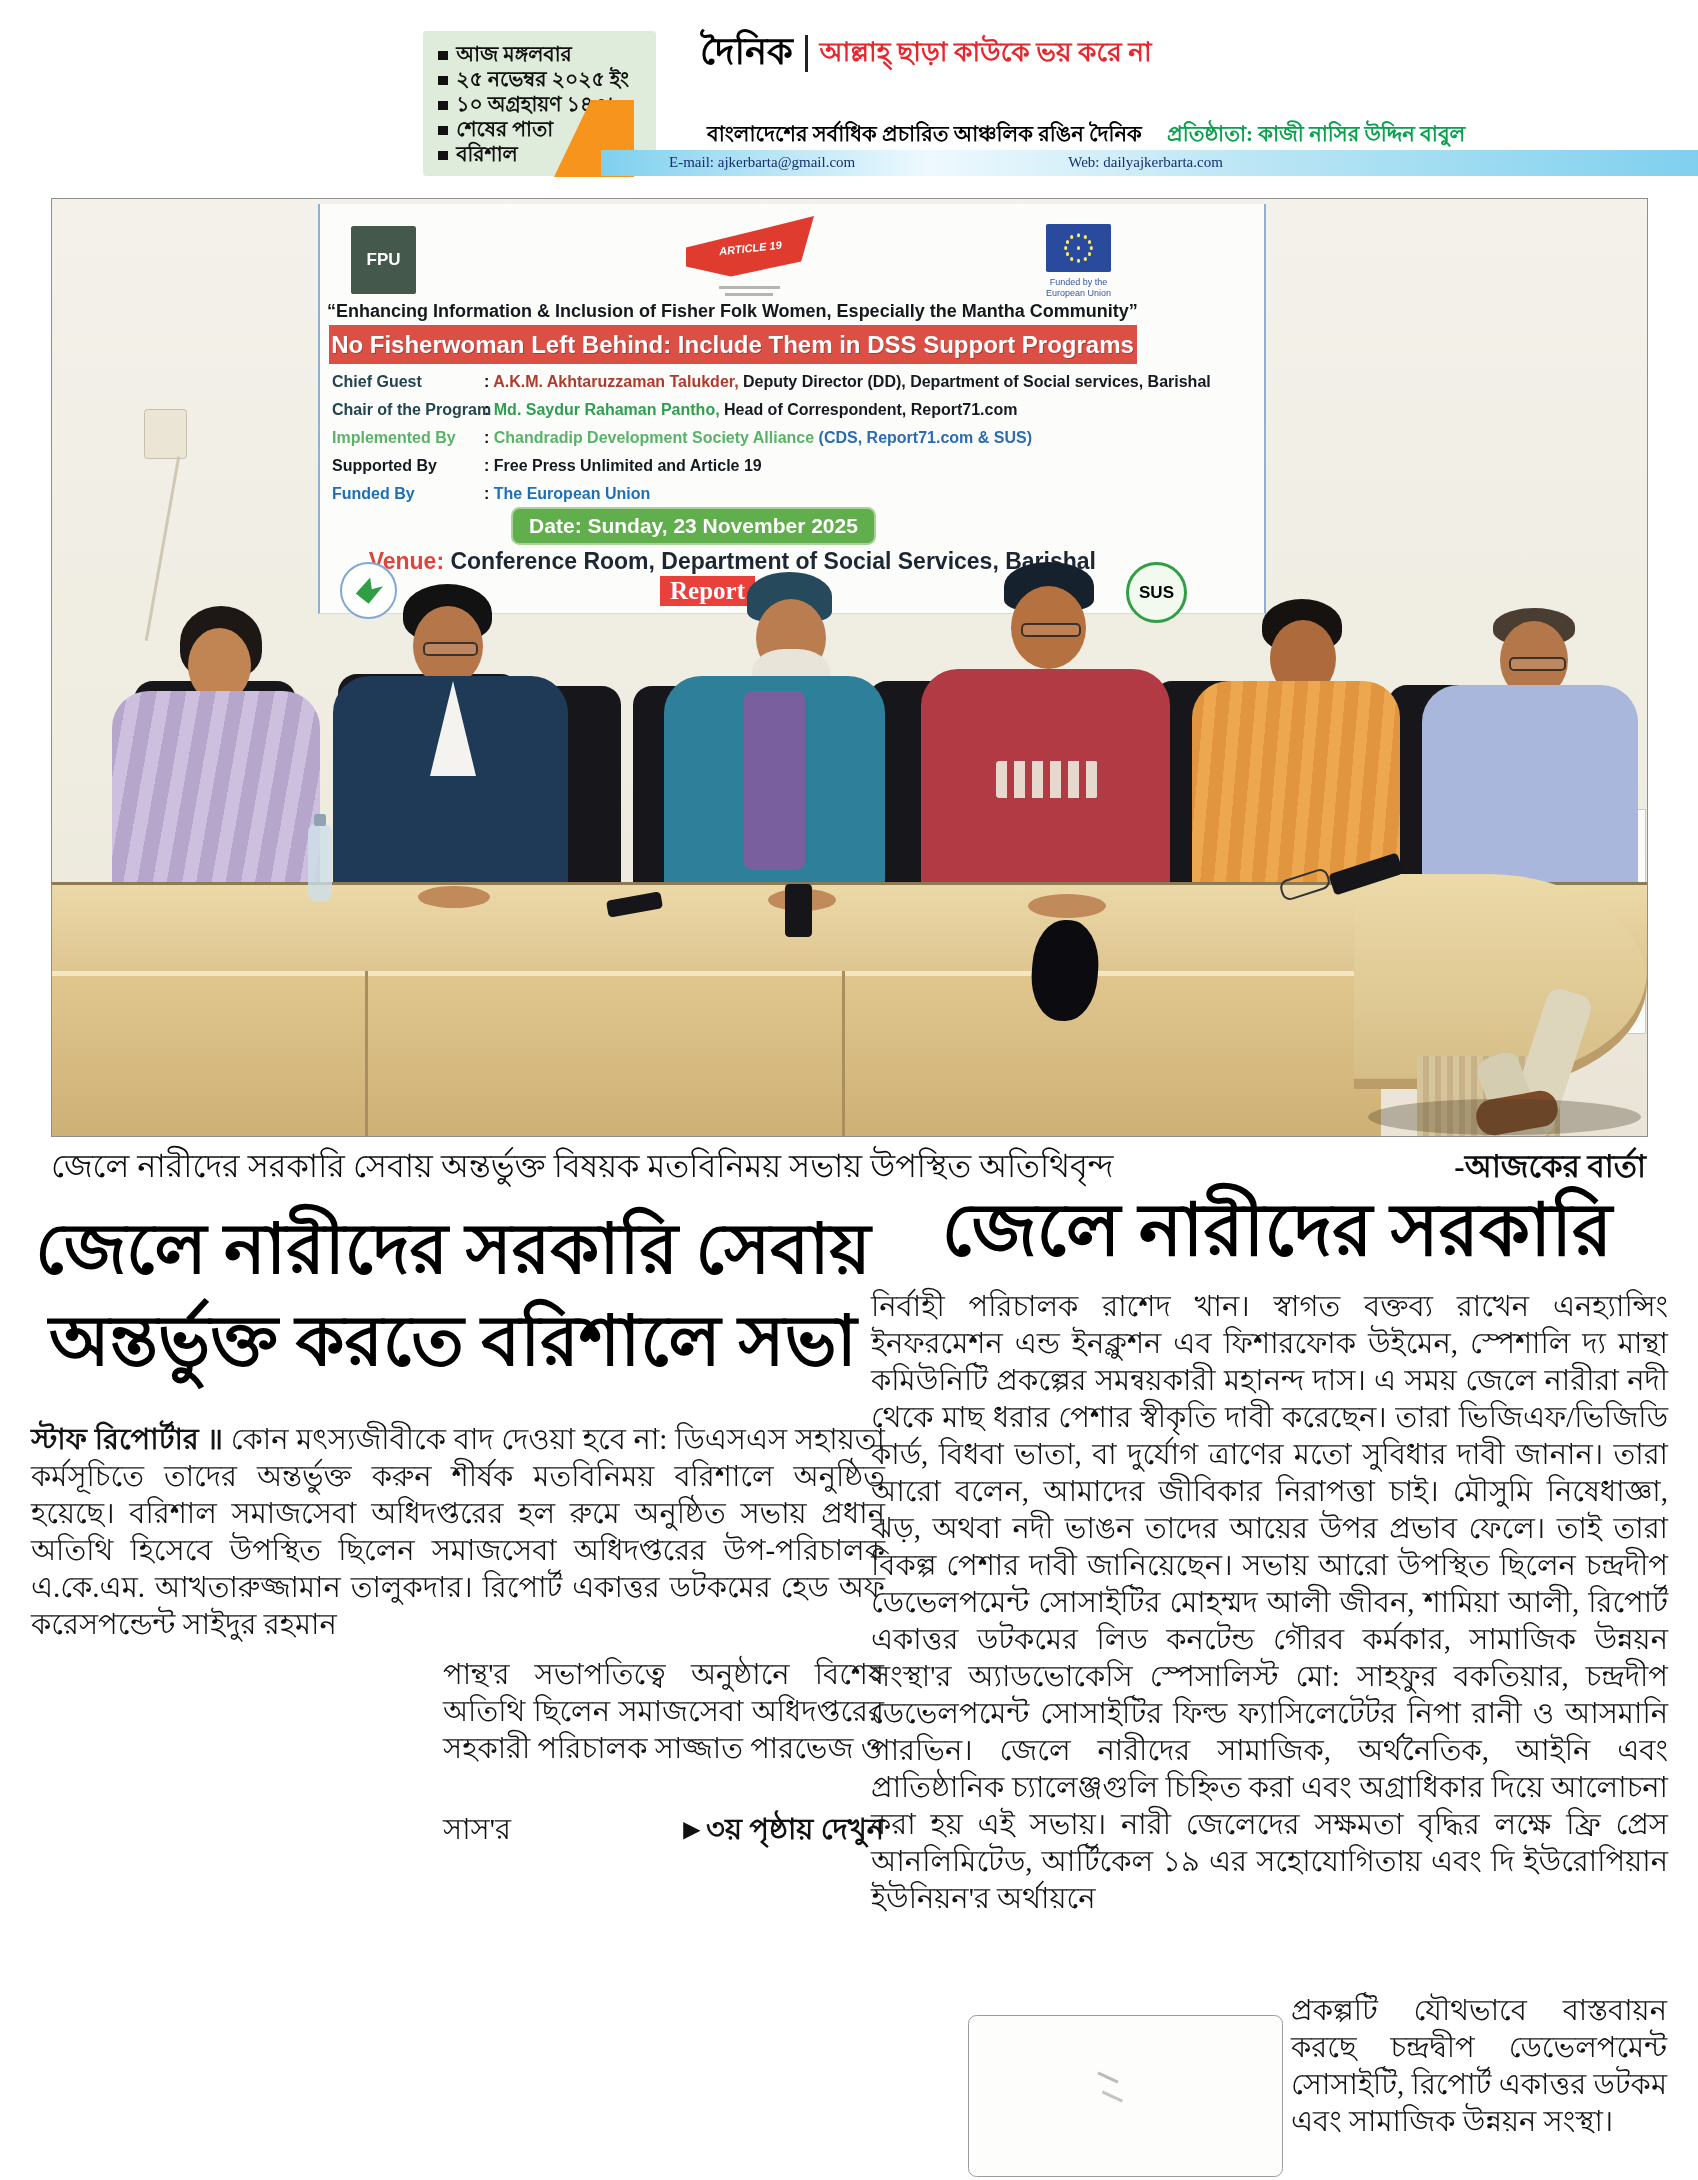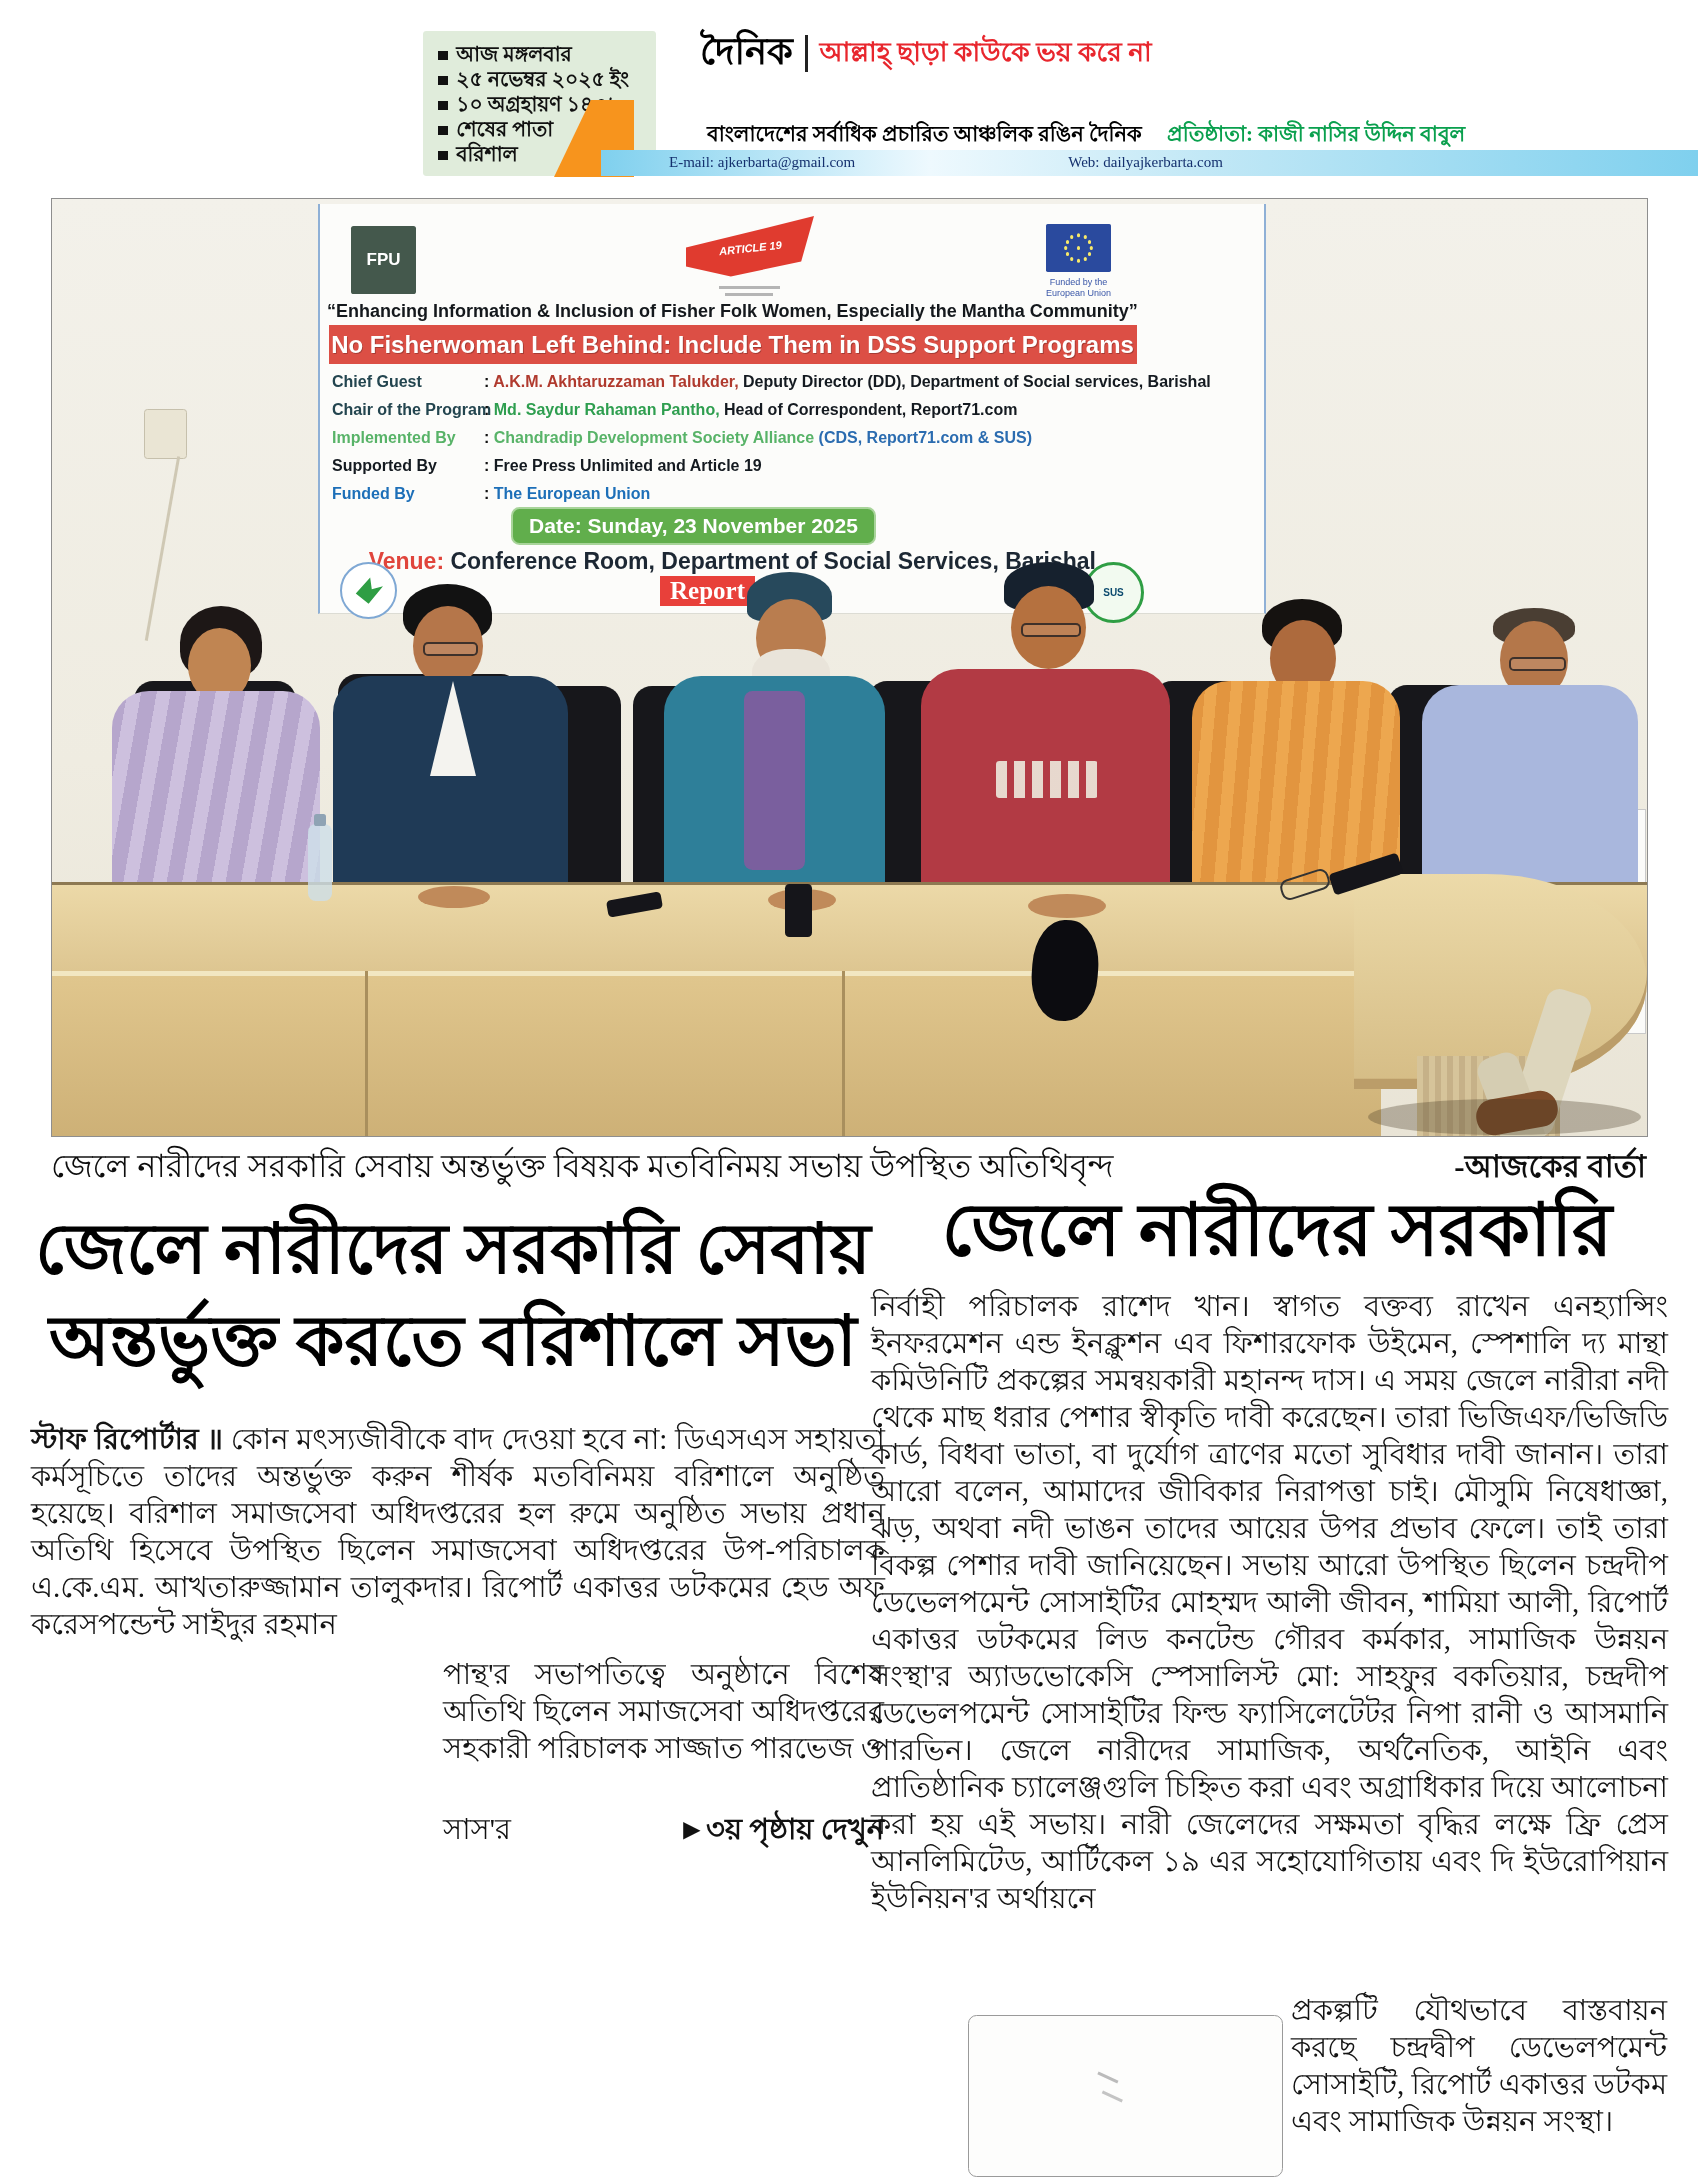--- a/index.html
+++ b/index.html
@@ -58,22 +58,22 @@
         color:#fff;text-align:center;line-height:34px;font-family:"Liberation Sans",sans-serif;font-weight:bold;font-size:21px;}
   .venue{left:6.8px;top:344px;width:811px;text-align:center;font-family:"Liberation Sans",sans-serif;font-weight:bold;font-size:23px;color:#1c2733;}
   .venue .vl{color:#e0453c;}
   .r71{left:6.8px;top:370px;width:811px;display:flex;align-items:center;justify-content:center;gap:6.8px;}
   .r71-box{background:#e8403a;color:#fff;font-weight:bold;font-size:25px;padding:0.9px 10.2px;font-family:"Liberation Serif",serif;}
   .r71-num{color:#1b2b4a;font-weight:bold;font-size:30px;font-family:"Liberation Sans",sans-serif;}
   .r71-cursor{width:2.6px;height:29px;background:#444;}
   .bird{left:20.4px;top:358px;width:53px;height:53px;border:2.6px solid #7fa8d4;border-radius:50%;background:#fff;}
   .bird i{position:absolute;left:10.2px;top:12px;width:32px;height:29px;background:#2f9e44;display:block;
         clip-path:polygon(10% 60%,55% 5%,60% 45%,95% 35%,50% 95%);}
-  .sus{left:763px;top:358px;width:55px;height:55px;border:3.4px solid #2f9e44;border-radius:50%;background:#f2faf0;
-        display:flex;align-items:center;justify-content:center;color:#0c4a6e;font-family:"Liberation Sans",sans-serif;font-weight:bold;font-size:10px;}
+  .sus{left:806px;top:358px;width:55px;height:55px;border:3.4px solid #2f9e44;border-radius:50%;background:#f2faf0;
+        display:flex;align-items:center;justify-content:center;color:#000000;font-family:"Liberation Sans",sans-serif;font-weight:bold;font-size:17px;}
   .whiteboard{left:1520px;top:610px;width:72px;height:223px;background:#fbfbf9;border:1.7px solid #c9c9c9;}
 
   .chair{position:absolute;background:#17171b;border-radius:19px 19px 0 0;}
   .head{position:absolute;border-radius:50%;}
   .hair{position:absolute;border-radius:50% 50% 38% 38%;}
   .glasses{position:absolute;height:10.2px;border:2.6px solid rgba(25,25,30,.78);border-radius:5.1px;background:rgba(255,255,255,.12);}
   .torso{position:absolute;border-radius:37px 37px 0 0;}
   .shirt-v{position:absolute;background:#f4f3ef;clip-path:polygon(50% 0,0 100%,100% 100%);}
   .beard{position:absolute;background:#e9e4da;border-radius:42% 42% 50% 50%;}
   .patch{position:absolute;background:repeating-linear-gradient(90deg,#ecE6da 0 11px,rgba(0,0,0,0) 11px 18px);opacity:.92;border-radius:3.4px;}

